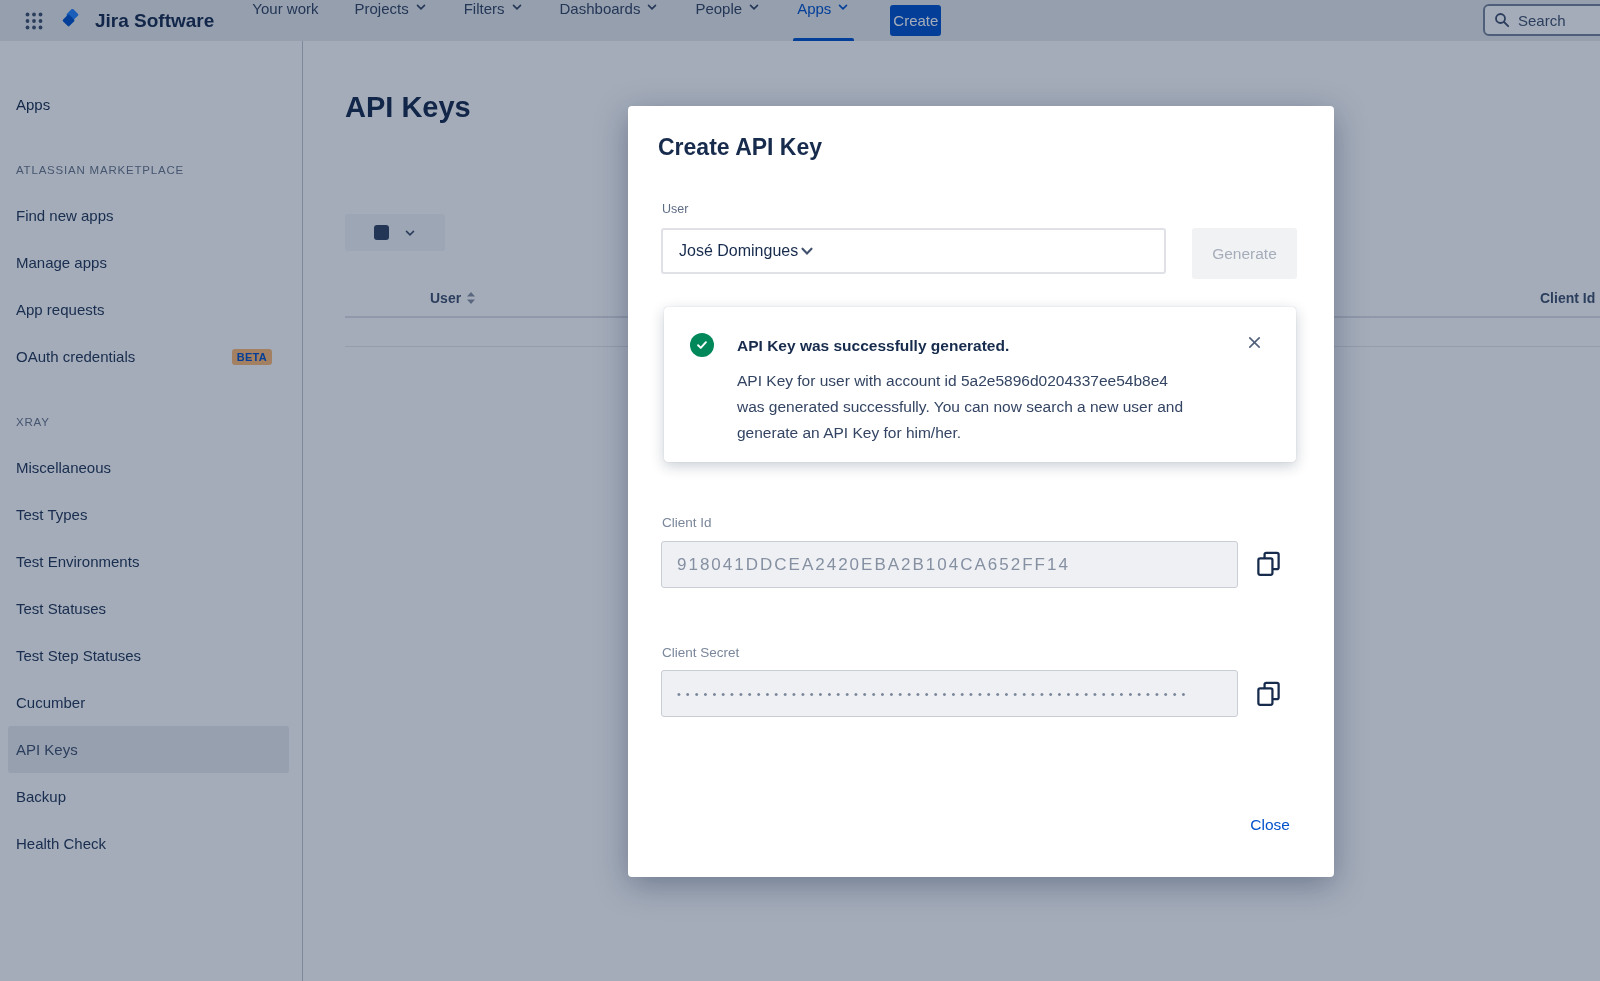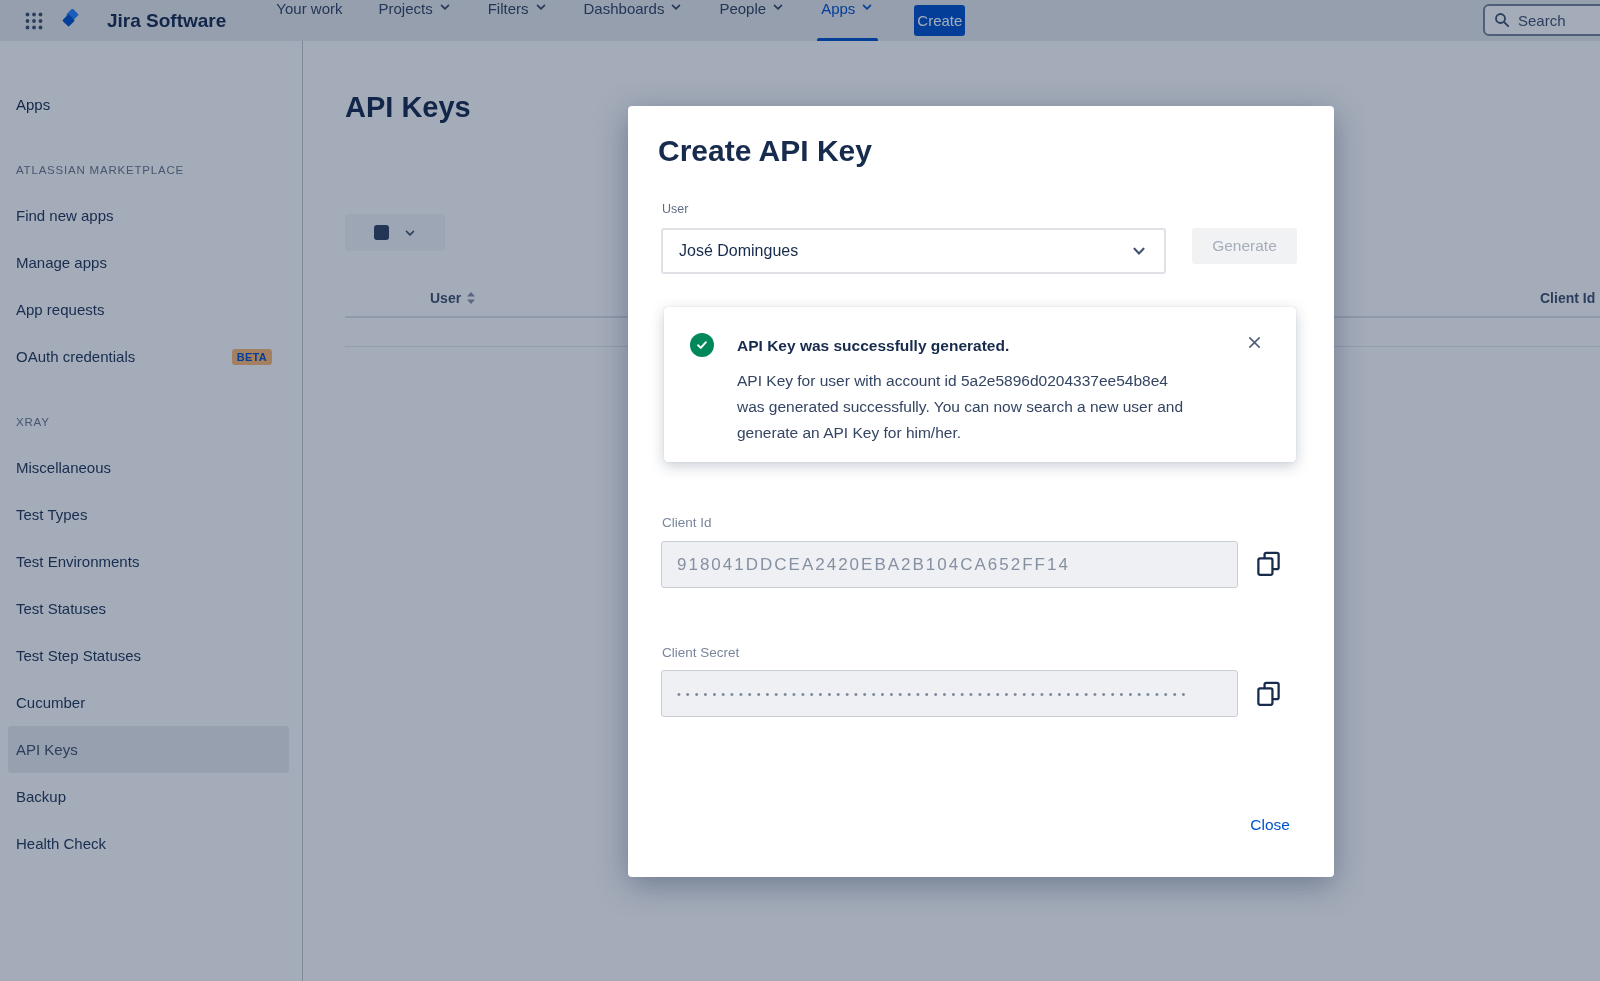--- a/index.html
+++ b/index.html
@@ -13,21 +13,21 @@
 
   
   .topnav {
     position:absolute; top:0; left:0; right:0; height:41px;
     background:#E9EBEE;
     display:flex; align-items:center;
     padding-left:24px;
     z-index:10;
   }
   .grid-icon { display:flex; margin-right:16px; cursor:pointer; }
-  .brand { display:flex; align-items:center; gap:24px; margin-right:32px; cursor:pointer; }
+  .brand { display:flex; align-items:center; gap:12px; margin-right:20px; cursor:pointer; }
   .brand-name { font-size:19px; font-weight:600; color:#172B4D; white-space:nowrap; }
   .nav-items { display:flex; align-items:center; height:41px; }
   .nav-item {
     position:relative; display:flex; align-items:flex-start; gap:5px;
     height:41px; padding:0 18px;
     font-size:15px; font-weight:500; color:#344563;
     text-decoration:none; cursor:pointer; white-space:nowrap;
   }
   .nav-item.active { color:#0052CC; }
   .nav-item.active::after {
@@ -106,35 +106,35 @@
     background:rgba(9,30,66,0.37); z-index:40;
   }
   .modal {
     position:fixed; left:628px; top:106px; width:706px; height:771px;
     background:#FFFFFF; border-radius:4px;
     box-shadow:0 8px 32px rgba(9,30,66,0.35);
     z-index:50;
   }
   .modal-title {
     position:absolute; left:30px; top:28px;
-    font-size:30px; font-weight:600; color:#172B4D;
+    font-size:23px; font-weight:600; color:#172B4D;
   }
   .fld-label { position:absolute; font-size:12.5px; color:#5E6C84; }
   .user-label { left:34px; top:96px; }
   .cid-label  { left:34px; top:409px; font-size:13.5px; color:#7A869A; }
   .cs-label   { left:34px; top:539px; font-size:13.5px; color:#7A869A; }
 
   .select {
     position:absolute; left:33px; top:122px; width:505px; height:46px;
     border:2px solid #DFE1E6; border-radius:3px; background:#FFFFFF;
-    display:flex; align-items:center; justify-content:space-between;
+    display:flex; align-items:center; 
     padding:0 16px; font-size:16px; color:#172B4D; cursor:pointer;
   }
   .generate {
-    position:absolute; left:564px; top:122px; width:105px; height:36px;
+    position:absolute; left:564px; top:122px; width:105px; height:51px;
     background:#F1F2F4; color:#A5ADBA;
     font-size:15.5px; font-weight:500;
     border:none; border-radius:3px; cursor:not-allowed;
     font-family:"Liberation Sans", sans-serif;
   }
 
   .flag {
     position:absolute; left:36px; top:201px; width:632px; height:155px;
     background:#FFFFFF; border-radius:4px;
     box-shadow:0 4px 14px rgba(9,30,66,0.22), 0 0 1px rgba(9,30,66,0.25);

